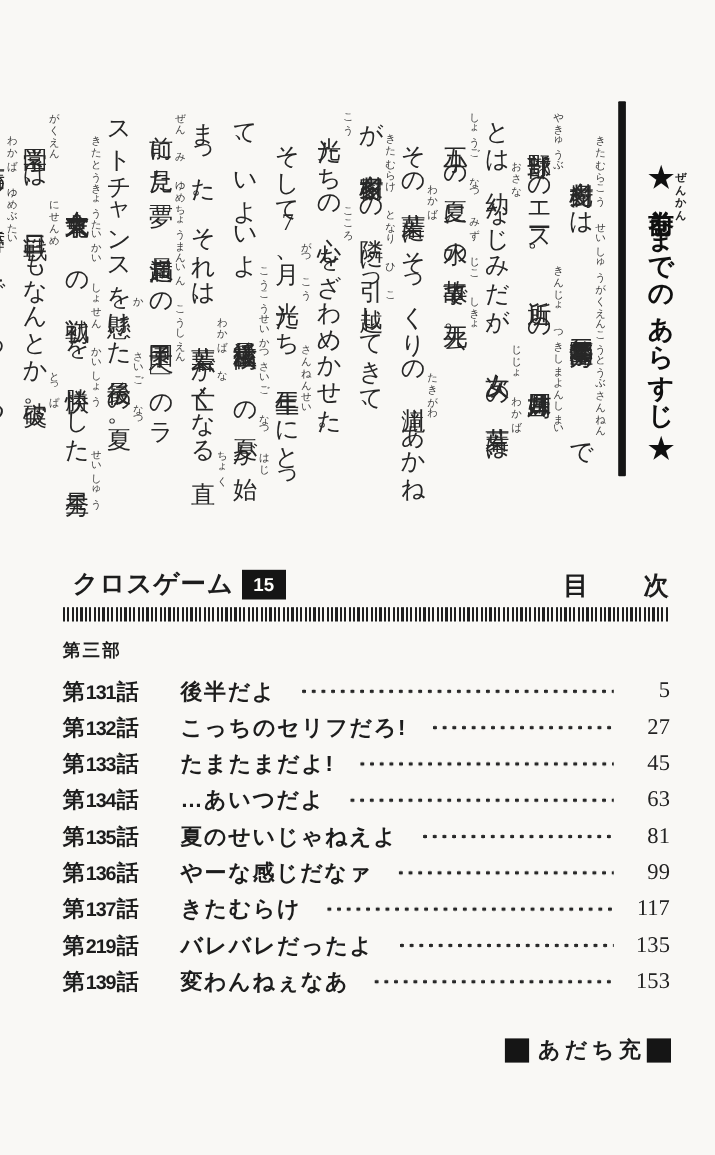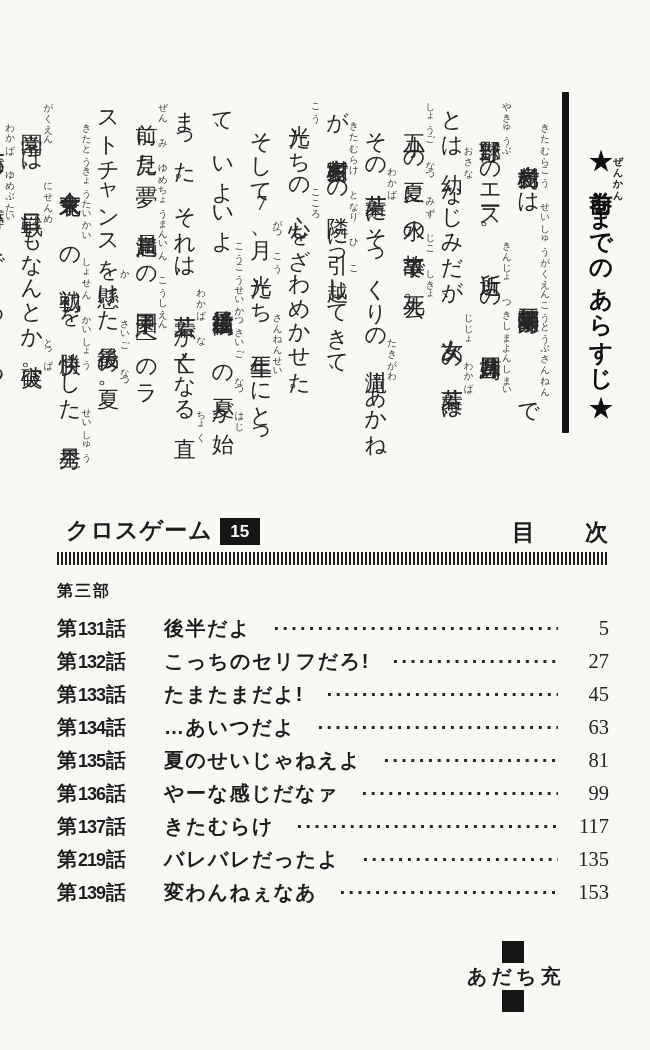--- a/index.html
+++ b/index.html
@@ -60,21 +60,21 @@
   .leader{
     flex:1;align-self:stretch;margin:0 5px 0 9px;
     background-image:radial-gradient(circle,#272727 1.6px,rgba(0,0,0,0) 1.9px);
     background-size:8.8px 100%;background-repeat:repeat-x;background-position:0 center;
   }
   .ch-page{
     flex:none;min-width:34px;text-align:right;
     font-family:"Liberation Serif","DejaVu Serif",serif;font-size:20.5px;color:#232323;
   }
   
-  #author-line{position:absolute;left:459px;top:941px;display:flex;align-items:center;flex-direction:column;}
+  #author-line{position:absolute;left:459px;top:941px;display:flex;align-items:center;}
   .author-square{width:22px;height:22px;background:var(--bar,#181818);flex:none;}
   #author-name{font-size:20px;font-weight:700;letter-spacing:4px;margin:0 2px 0 8px;white-space:nowrap;}
 </style>
 </head>
 <body style="--bg: #f9f8f5; --ink: #1d1d1d; --bar: #151515;">
 
 <div>
   <div id="synopsis-title">★<ruby>前巻<rt>ぜんかん</rt></ruby>までのあらすじ★</div>
   <div id="divider-bar"></div>
   <div id="synopsis-cols">

